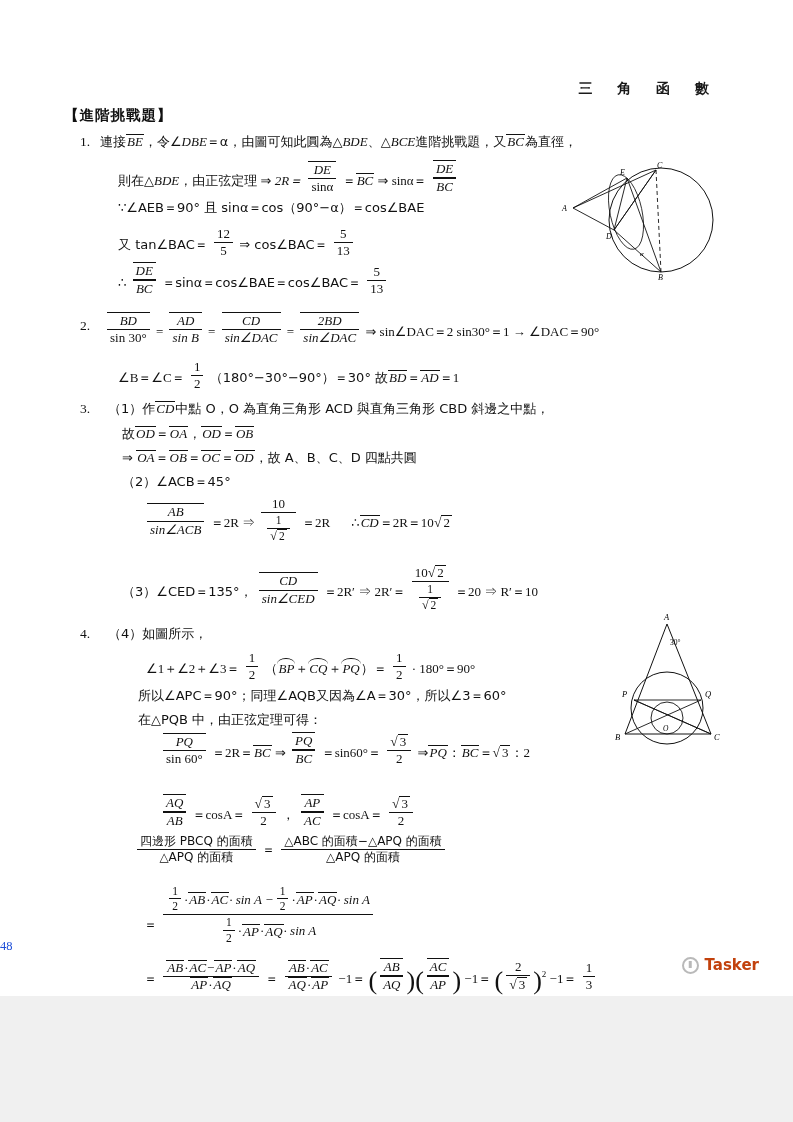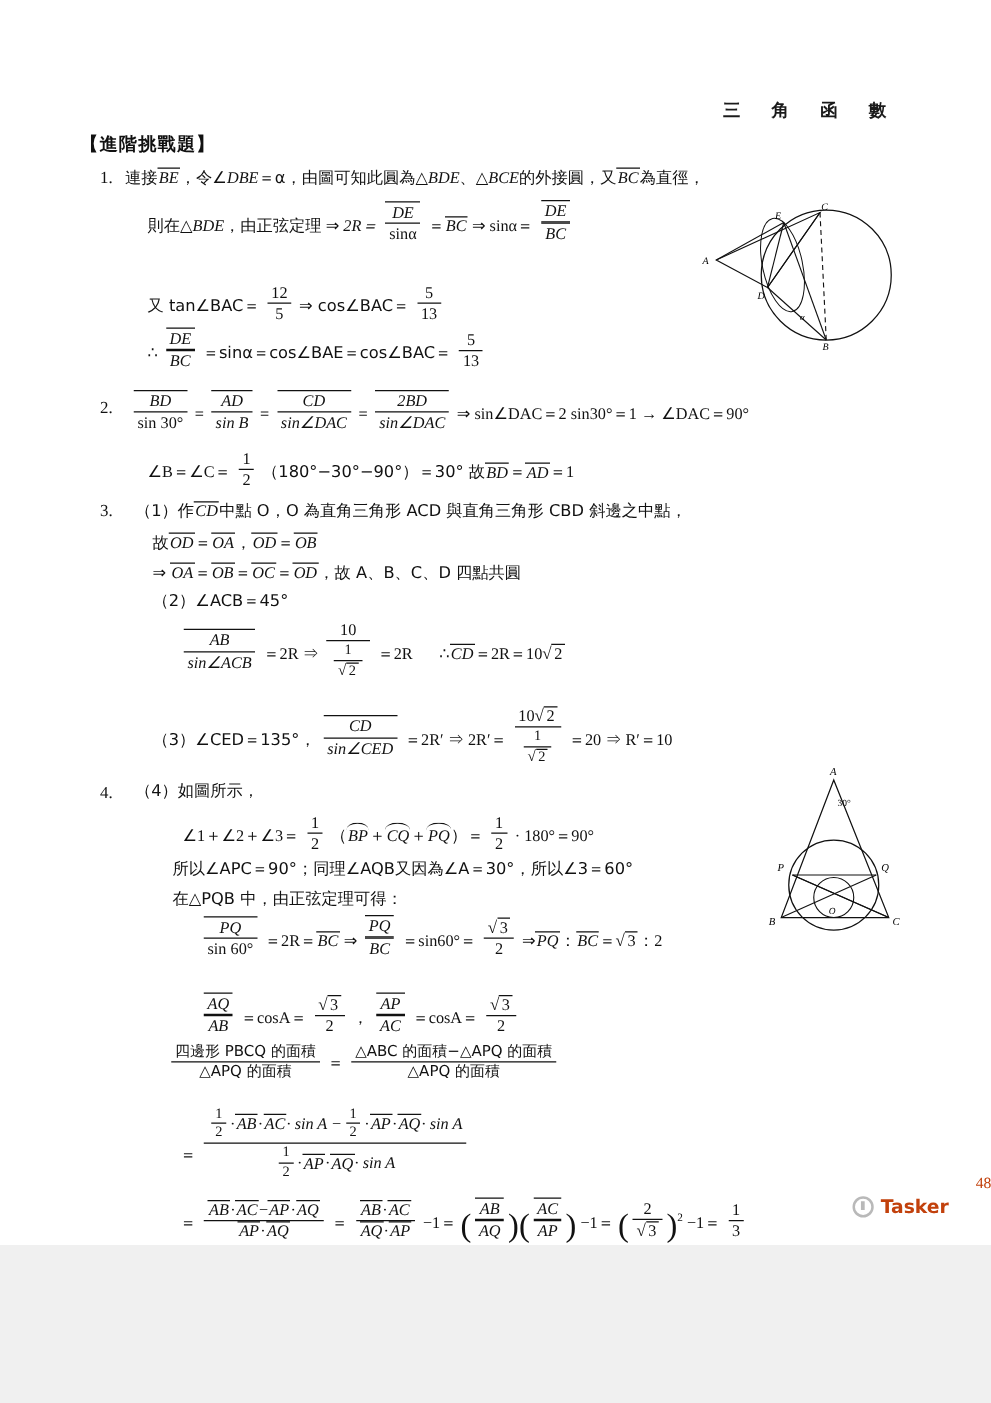--- a/index.html
+++ b/index.html
@@ -36,22 +36,22 @@
   .fr > .d{display:block;padding:0 3px;line-height:1.3;}
   .fr.sm{font-size:11.5px;}
   .sq{display:inline-block;}
   .sq > .rad{font-size:1.05em;}
   .sq > .bar{border-top:1px solid #111;padding:0 2px;display:inline-block;line-height:1.1;}
 
   
   .fig{position:absolute;}
 
   
-  .pgno{position:absolute;left:0;right:0;bottom:42px;text-align:right;
-        font-family:"Liberation Serif",serif;font-size:12.5px;color:#c2410c;}
+  .pgno{position:absolute;left:0;right:0;bottom:42px;text-align:left;
+        font-family:"Liberation Serif",serif;font-size:12.5px;color:#1d4ed8;}
 
   
   .wm{position:absolute;right:34px;bottom:22px;display:flex;align-items:center;gap:6px;
       color:#c2410c;font-family:"DejaVu Sans",sans-serif;font-size:15px;font-weight:bold;}
   .wm .ring{width:17px;height:17px;border-radius:50%;border:2.5px solid #b9b9b9;
       position:relative;box-sizing:border-box;}
   .wm .ring:after{content:"";position:absolute;left:50%;top:2px;width:2.5px;height:7px;
       background:#b9b9b9;transform:translateX(-50%);}
 </style>
 </head>
@@ -59,39 +59,40 @@
 
 <div class="page">
  <div class="sheet">
 
   <div class="hdr">三 角 函 數</div>
   <div class="sec-title cjk">【進階挑戰題】</div>
 
   <div class="num" style="left:24px;top:78px;">1.</div>
 
   <div class="ln" style="left:44px;top:78px;">
-    <span class="cjk">連接</span><span class="mi ov">BE</span><span class="cjk">，令∠</span><span class="mi">DBE</span><span class="cjk">＝α，由圖可知此圓為△</span><span class="mi">BDE</span><span class="cjk">、△</span><span class="mi">BCE</span><span class="cjk">的外接圓，又</span><span class="mi ov">BC</span><span class="cjk">為直徑，</span>
+    <span class="cjk">連接</span><span class="mi ov">BE</span><span class="cjk">，令∠</span><span class="mi">DBE</span><span class="cjk">＝α，由圖可知此圓為△</span><span class="mi">BDE</span><span class="cjk">、△</span><span class="mi">BCE</span><span class="cjk">進階挑戰題，又</span><span class="mi ov">BC</span><span class="cjk">為直徑，</span>
   </div>
 
   <div class="ln" style="left:62px;top:104px;">
     <span class="cjk">則在△</span><span class="mi">BDE</span><span class="cjk">，由正弦定理</span>
     <span class="mn">⇒</span>
     <span class="mi">2R＝</span>
     <span class="fr">
       <span class="n mi ov">DE</span>
       <span class="d mn">sinα</span>
     </span>
     <span class="mn">＝</span><span class="mi ov">BC</span>
     <span class="mn">⇒ sinα＝</span>
     <span class="fr">
       <span class="n mi ov">DE</span>
       <span class="d mi ov">BC</span>
     </span>
   </div>
 
+  <div class="ln cjk" style="left:62px;top:144px;">∵∠AEB＝90° 且 sinα＝cos（90°−α）＝cos∠BAE</div>
 
   <div class="ln" style="left:62px;top:170px;">
     <span class="cjk">又 tan∠BAC＝</span>
     <span class="fr">
       <span class="n mn">12</span>
       <span class="d mn">5</span>
     </span>
     <span class="cjk">⇒ cos∠BAC＝</span>
     <span class="fr">
       <span class="n mn">5</span>

